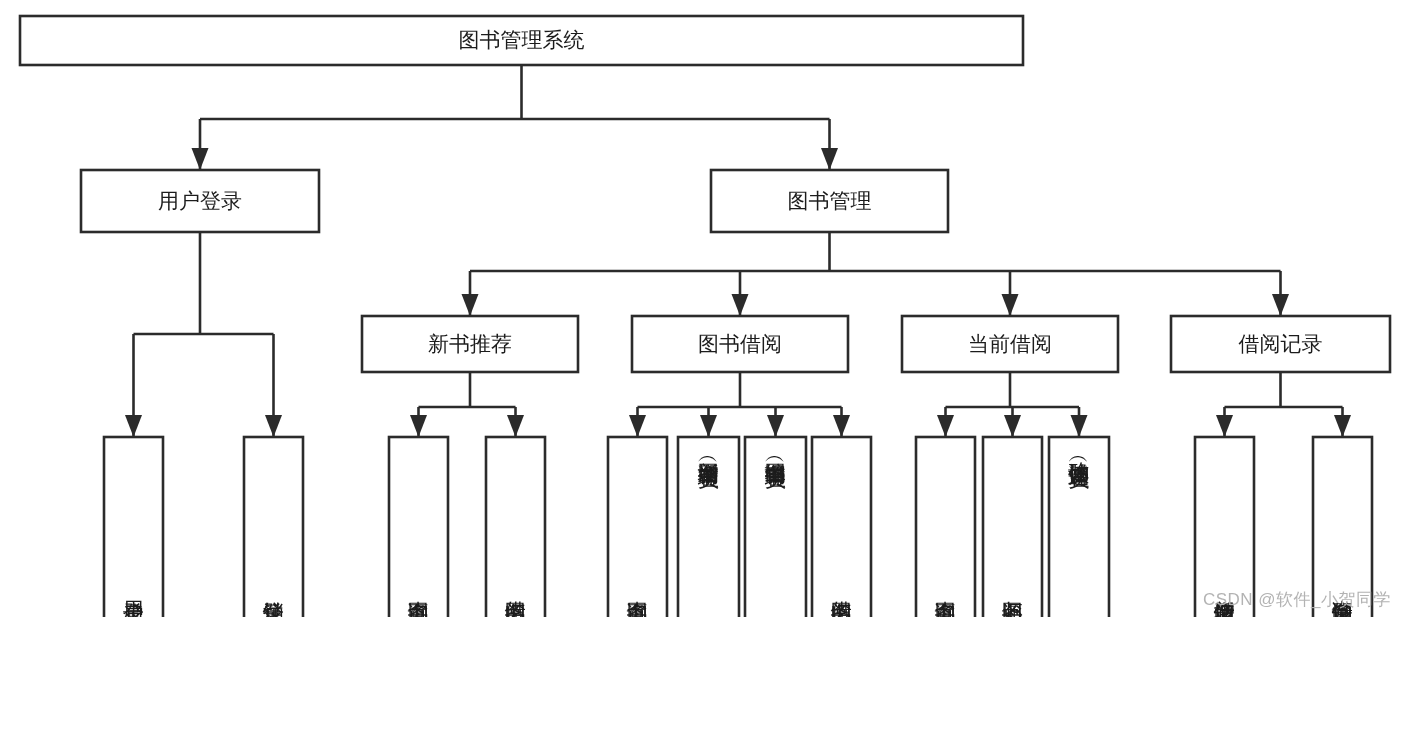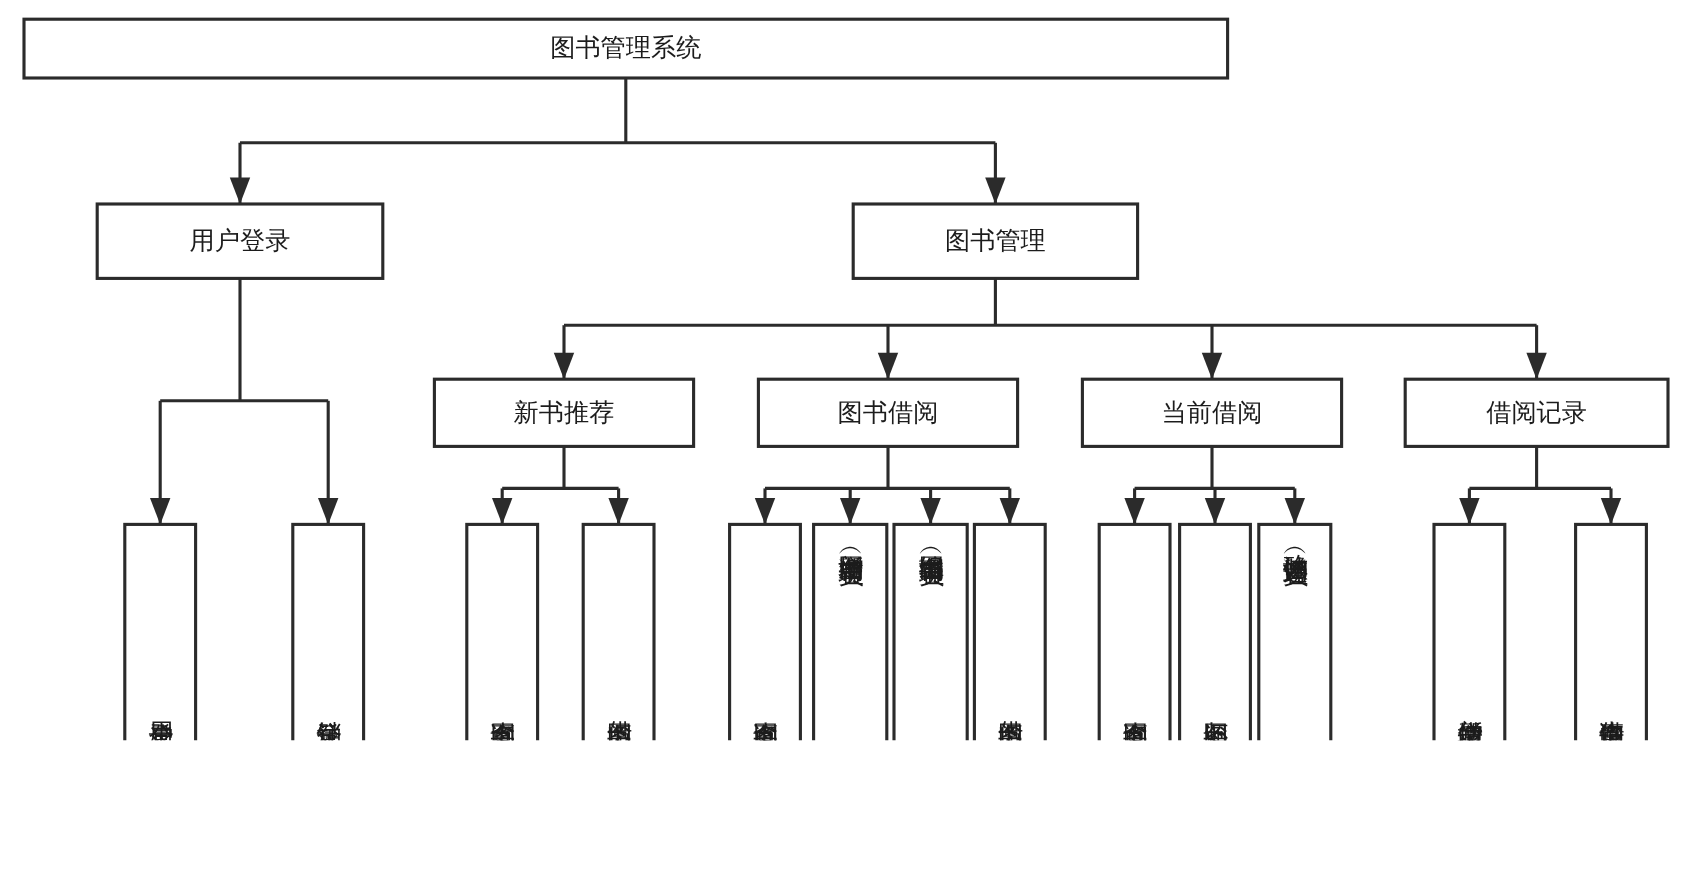--- a/index.html
+++ b/index.html
@@ -215,14 +215,15 @@
       <div class="vlabel" style="left: 678px; width: 61px; top: 445px; height: 288px; justify-content: flex-start; display: flex; align-items: center;">新增图书（管理员）</div>
       <div class="vlabel" style="left: 745px; width: 61px; top: 445px; height: 288px; justify-content: flex-start; display: flex; align-items: center;">编辑图书（管理员）</div>
       <div class="vlabel" style="left: 812px; width: 59px; top: 437px; height: 298px; display: flex; align-items: center; justify-content: center;">借阅图书</div>
       <div class="vlabel" style="left: 916px; width: 59px; top: 437px; height: 298px; display: flex; align-items: center; justify-content: center;">查询图书</div>
       <div class="vlabel" style="left: 983px; width: 59px; top: 437px; height: 298px; display: flex; align-items: center; justify-content: center;">归还图书</div>
       <div class="vlabel" style="left: 1049px; width: 60px; top: 445px; height: 288px; justify-content: flex-start; display: flex; align-items: center;">确认归还（管理员）</div>
       <div class="vlabel" style="left: 1195px; width: 59px; top: 437px; height: 298px; display: flex; align-items: center; justify-content: center;">新增借阅记录</div>
       <div class="vlabel" style="left: 1313px; width: 59px; top: 437px; height: 298px; display: flex; align-items: center; justify-content: center;">查询借阅记录</div>
     </div>
 
+  <div class="watermark">CSDN @软件_小贺同学</div>
 
 </div>
 
 </body></html>

